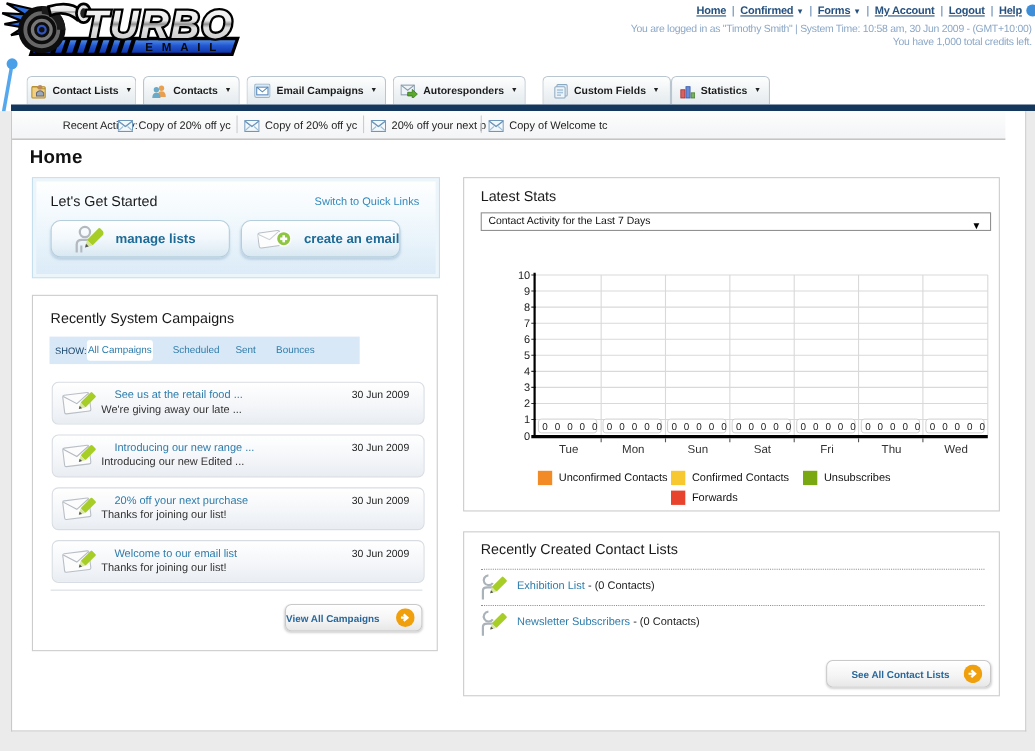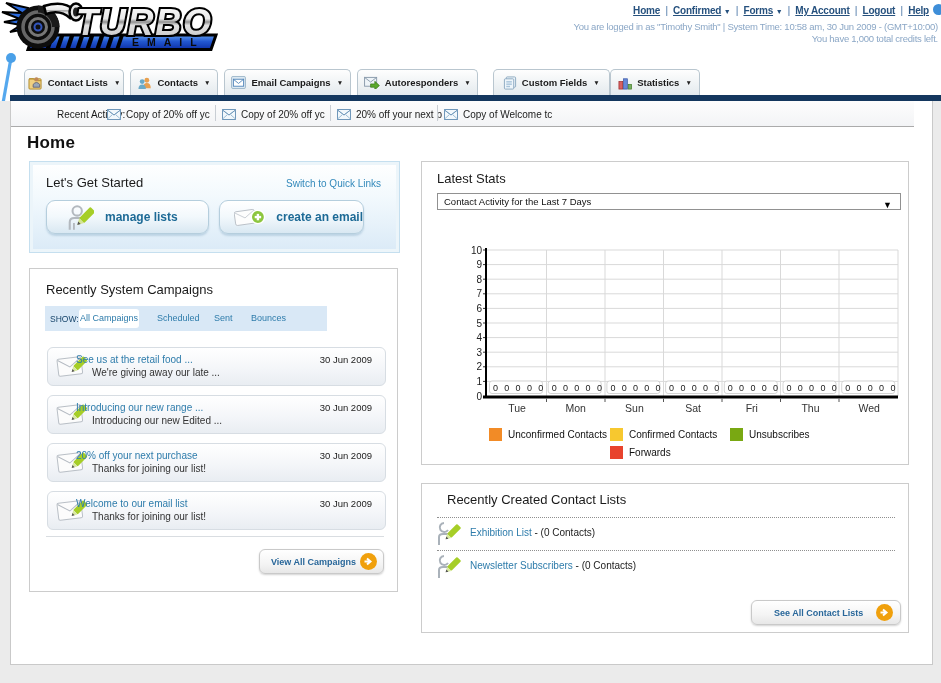--- a/index.html
+++ b/index.html
@@ -45,21 +45,21 @@
 .bigbtn svg { margin-right:11px; }
 
 
 .showbar { position:absolute; left:45px; top:306px; width:282px; height:25px; background:#d9e8f6; }
 .showbar .sl { position:absolute; left:5px; top:8px; color:#17456b; font-size:8.5px; }
 .stab { position:absolute; font-size:9px; color:#2e7cab; white-space:nowrap; }
 .pill { position:absolute; left:34px; top:3px; width:60px; height:19px; background:#fff; border-radius:3px; text-align:center; line-height:19px; }
 
 
 .card { position:absolute; left:47px; width:339px; height:39px; border:1px solid #d7dde3; border-radius:6px; background:linear-gradient(#ffffff,#f4f6f9 55%,#e9edf2); }
-.card .ttl { position:absolute; left:28px; top:6px; font-size:10px; color:#2e7cab; white-space:nowrap; }
+.card .ttl { position:absolute; left:56px; top:6px; font-size:10px; color:#2e7cab; white-space:nowrap; }
 .card .sub { position:absolute; left:44px; top:19px; font-size:10px; color:#333; white-space:nowrap; }
 .card .dt  { position:absolute; right:13px; top:6px; font-size:9.5px; color:#222; }
 .card svg { position:absolute; left:8px; top:5px; }
 
 .divline { position:absolute; left:46px; top:536px; width:338px; height:1px; background:#d9dde1; }
 
 .pillbtn { position:absolute; height:25px; border:1px solid #c9c9c9; border-radius:6px; background:linear-gradient(#ffffff,#f4f4f4 60%,#e7e7e7); box-shadow:0 1px 2px rgba(0,0,0,.18); display:flex; align-items:center; font-size:9px; font-weight:bold; color:#29679a; white-space:nowrap; }
 
 
 .sel { position:absolute; left:437px; top:193px; width:464px; height:17px; border:1px solid #919191; background:#fff; font-size:9.5px; color:#111; line-height:15px; padding-left:6px; }
@@ -330,21 +330,21 @@
         <rect x="18.5" y="2" width="6.2" height="14" rx="1" fill="#a6ce27"></rect>
         <path d="M18.5 16 l6.2 0 l-3.1 5.2 Z" fill="#d8e8a0"></path>
         <path d="M20 18.7 l3.1 0 l-1.55 2.6 Z" fill="#555"></path>
       </g>
     </svg>
     <span class="ttl">Welcome to our email list</span>
     <span class="sub">Thanks for joining our list!</span>
     <span class="dt">30 Jun 2009</span>
   </div>
 <div class="divline"></div>
-<div class="pillbtn" style="left:259px; top:549px; width:125px; padding-left:11px;">View All Campaigns
+<div class="pillbtn" style="left:259px; top:549px; width:125px; ">View All Campaigns
   <svg style="position:absolute; right:6px; top:3px;" width="17" height="17" viewBox="0 0 17 17">
       <circle cx="8.5" cy="8.5" r="8.5" fill="#f0a00c"></circle>
       <path d="M4.5 8.5 l5 0 M7 5.5 l3.5 3 l-3.5 3" fill="none" stroke="#fff" stroke-width="2"></path>
     </svg>
 </div>
 
 <div class="abs panel p-stats"></div>
 <div class="abs ptitle" style="left:437px; top:171px;">Latest Stats</div>
 <div class="abs sel">Contact Activity for the Last 7 Days<span class="sarr">▼</span></div>
 <svg class="abs" style="left:455px; top:240px;" width="450" height="180" viewBox="0 0 450 180" font-family="'Liberation Sans',sans-serif">
@@ -456,21 +456,21 @@
       <text x="414.2" y="172">Wed</text>
   </g>
 </svg>
 <div class="legend" style="left:489px; top:428px;"><span class="sw" style="background:#f28b26;"></span>Unconfirmed Contacts</div>
 <div class="legend" style="left:610px; top:428px;"><span class="sw" style="background:#f7c82f;"></span>Confirmed Contacts</div>
 <div class="legend" style="left:730px; top:428px;"><span class="sw" style="background:#79a812;"></span>Unsubscribes</div>
 <div class="legend" style="left:489px; top:446px;margin-top:40px;"><span class="sw" style="background:#5873ae;"></span>Bounces</div>
 <div class="legend" style="left:610px; top:446px;"><span class="sw" style="background:#e8432d;"></span>Forwards</div>
 
 <div class="abs panel p-lists"></div>
-<div class="abs ptitle" style="left:437px; top:492px;margin-left:10px;">Recently Created Contact Lists</div>
+<div class="abs ptitle" style="left:437px; top:492px;">Recently Created Contact Lists</div>
 <div class="dotline" style="top:517px;"></div>
 <div class="dotline" style="top:550px;"></div>
 <svg class="abs" style="left:436px; top:521px;" width="26" height="25" viewBox="0 0 26 25">
   <path d="M8 2 a4.5 4.5 0 1 0 4 7" fill="none" stroke="#aab2ba" stroke-width="2"></path>
   <path d="M3 24 l0 -8 q0 -3 4 -3 l5 0" fill="none" stroke="#aab2ba" stroke-width="2"></path>
   <g transform="rotate(45 16 12)">
       <rect x="13" y="2" width="6" height="14" rx="1" fill="#a6ce27"></rect>
       <path d="M13 16 l6 0 l-3 5 Z" fill="#d8e8a0"></path>
       <path d="M14.5 18.5 l3 0 l-1.5 2.5 Z" fill="#555"></path>
     </g>

